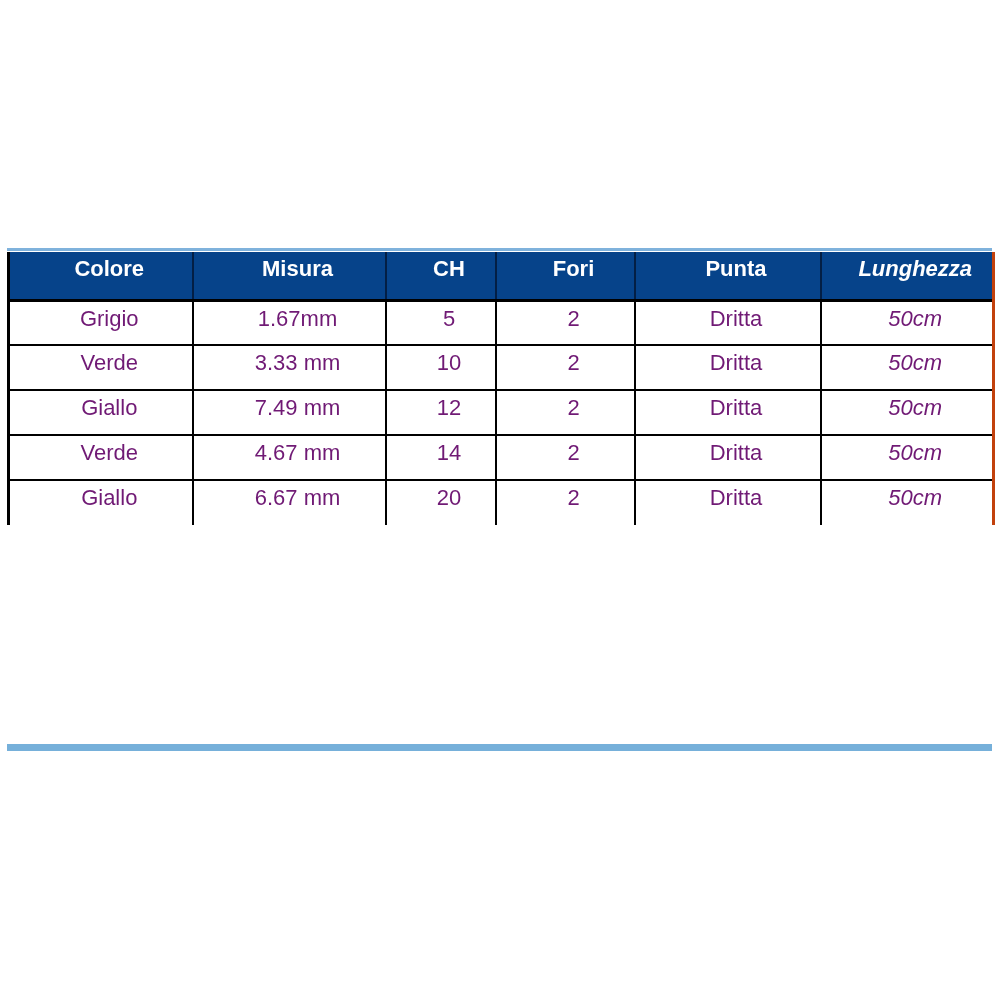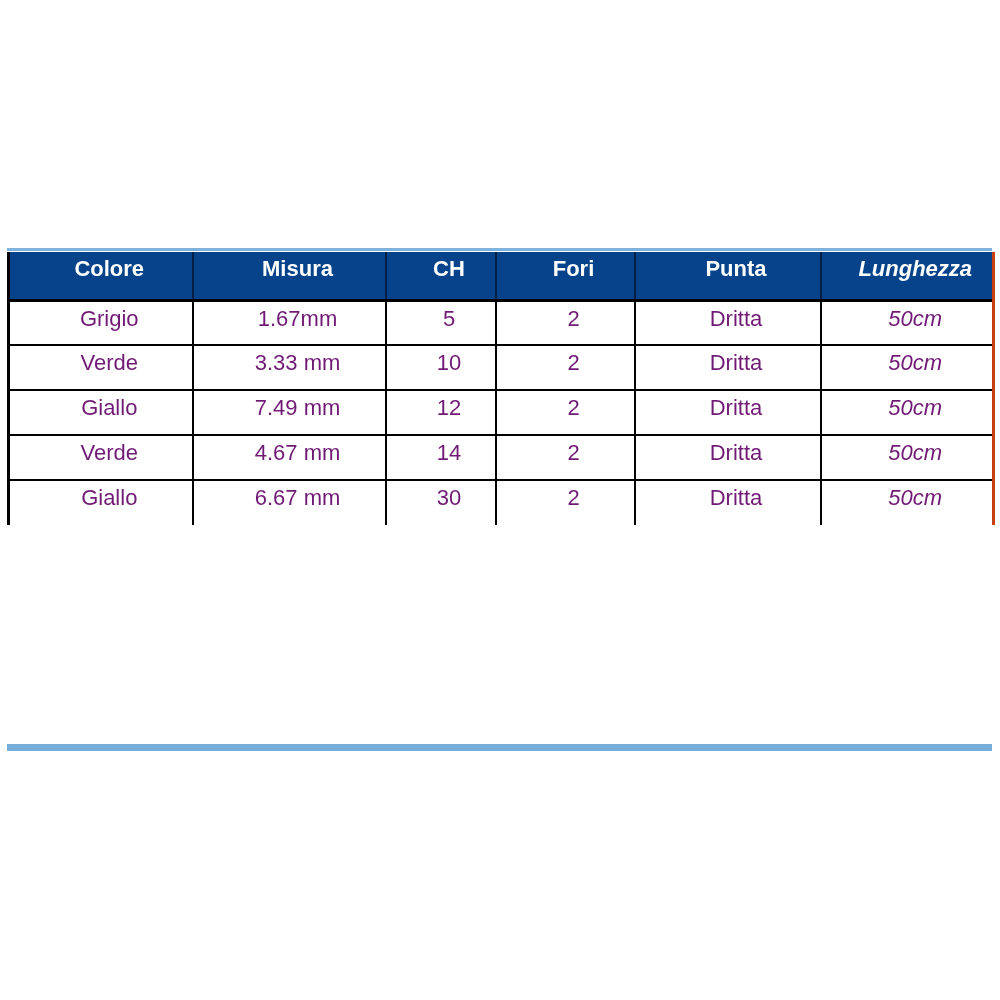--- a/index.html
+++ b/index.html
@@ -73,21 +73,21 @@
       <td>Verde</td>
       <td>4.67 mm</td>
       <td>14</td>
       <td>2</td>
       <td>Dritta</td>
       <td>50cm</td>
     </tr>
     <tr>
       <td>Giallo</td>
       <td>6.67 mm</td>
-      <td>30</td>
+      <td>20</td>
       <td>2</td>
       <td>Dritta</td>
       <td>50cm</td>
     </tr>
   </tbody>
 </table>
 
 <div class="bottom-rule"></div>
 
 </body></html>

